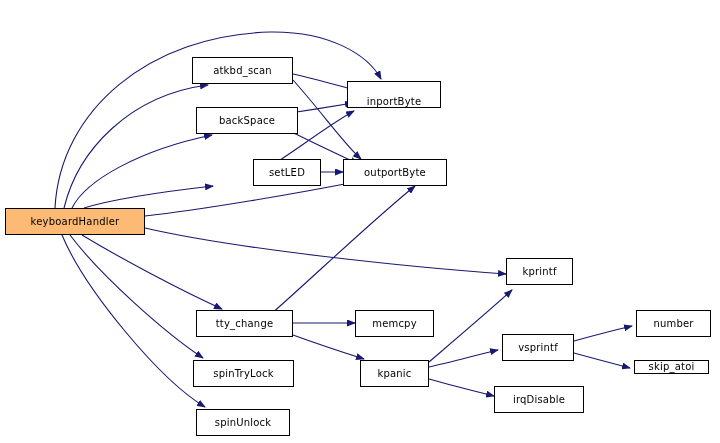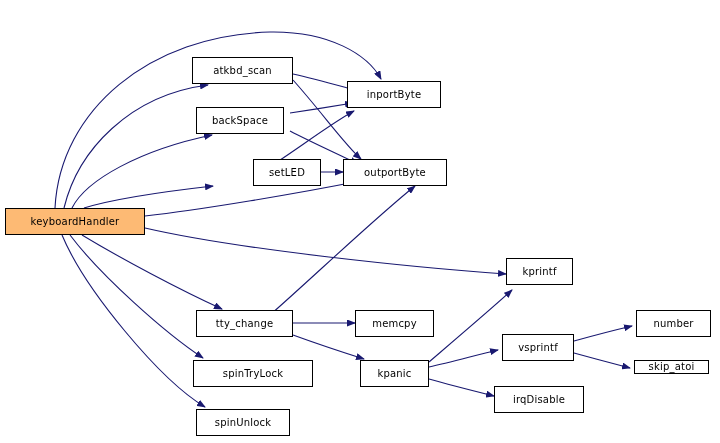--- a/index.html
+++ b/index.html
@@ -81,24 +81,24 @@
       </g>
   </svg>
 
   <div id="node-layer">
       <div class="node root" style="left: 5px; top: 208px; width: 140px; height: 27px;">
         <span>keyboardHandler</span>
       </div>
       <div class="node" style="left: 192px; top: 57px; width: 101px; height: 27px;">
         <span>atkbd_scan</span>
       </div>
-      <div class="node" style="left: 347px; top: 81px; width: 94px; height: 27px;">
+      <div class="node" style="left: 347px; top: 81px; width: 94px; height: 27px; align-items: flex-end;">
         <span>inportByte</span>
       </div>
-      <div class="node" style="left: 196px; top: 107px; width: 88px; height: 27px;">
+      <div class="node" style="left: 196px; top: 107px; width: 102px; height: 27px;">
         <span>backSpace</span>
       </div>
       <div class="node" style="left: 209px; top: 159px; width: 68px; height: 27px; margin-left: 44px;">
         <span>setLED</span>
       </div>
       <div class="node" style="left: 343px; top: 159px; width: 104px; height: 27px;">
         <span>outportByte</span>
       </div>
       <div class="node" style="left: 506px; top: 258px; width: 67px; height: 27px;">
         <span>kprintf</span>
@@ -108,21 +108,21 @@
       </div>
       <div class="node" style="left: 355px; top: 310px; width: 79px; height: 27px;">
         <span>memcpy</span>
       </div>
       <div class="node" style="left: 636px; top: 310px; width: 75px; height: 27px;">
         <span>number</span>
       </div>
       <div class="node" style="left: 502px; top: 334px; width: 72px; height: 27px;">
         <span>vsprintf</span>
       </div>
-      <div class="node" style="left: 193px; top: 360px; width: 120px; height: 27px;">
+      <div class="node" style="left: 193px; top: 360px; width: 101px; height: 27px;">
         <span>spinTryLock</span>
       </div>
       <div class="node" style="left: 360px; top: 360px; width: 69px; height: 27px; justify-content: center;">
         <span>kpanic</span>
       </div>
       <div class="node" style="left: 634px; top: 360px; width: 75px; height: 14px;">
         <span>skip_atoi</span>
       </div>
       <div class="node" style="left: 494px; top: 386px; width: 90px; height: 27px;">
         <span>irqDisable</span>

